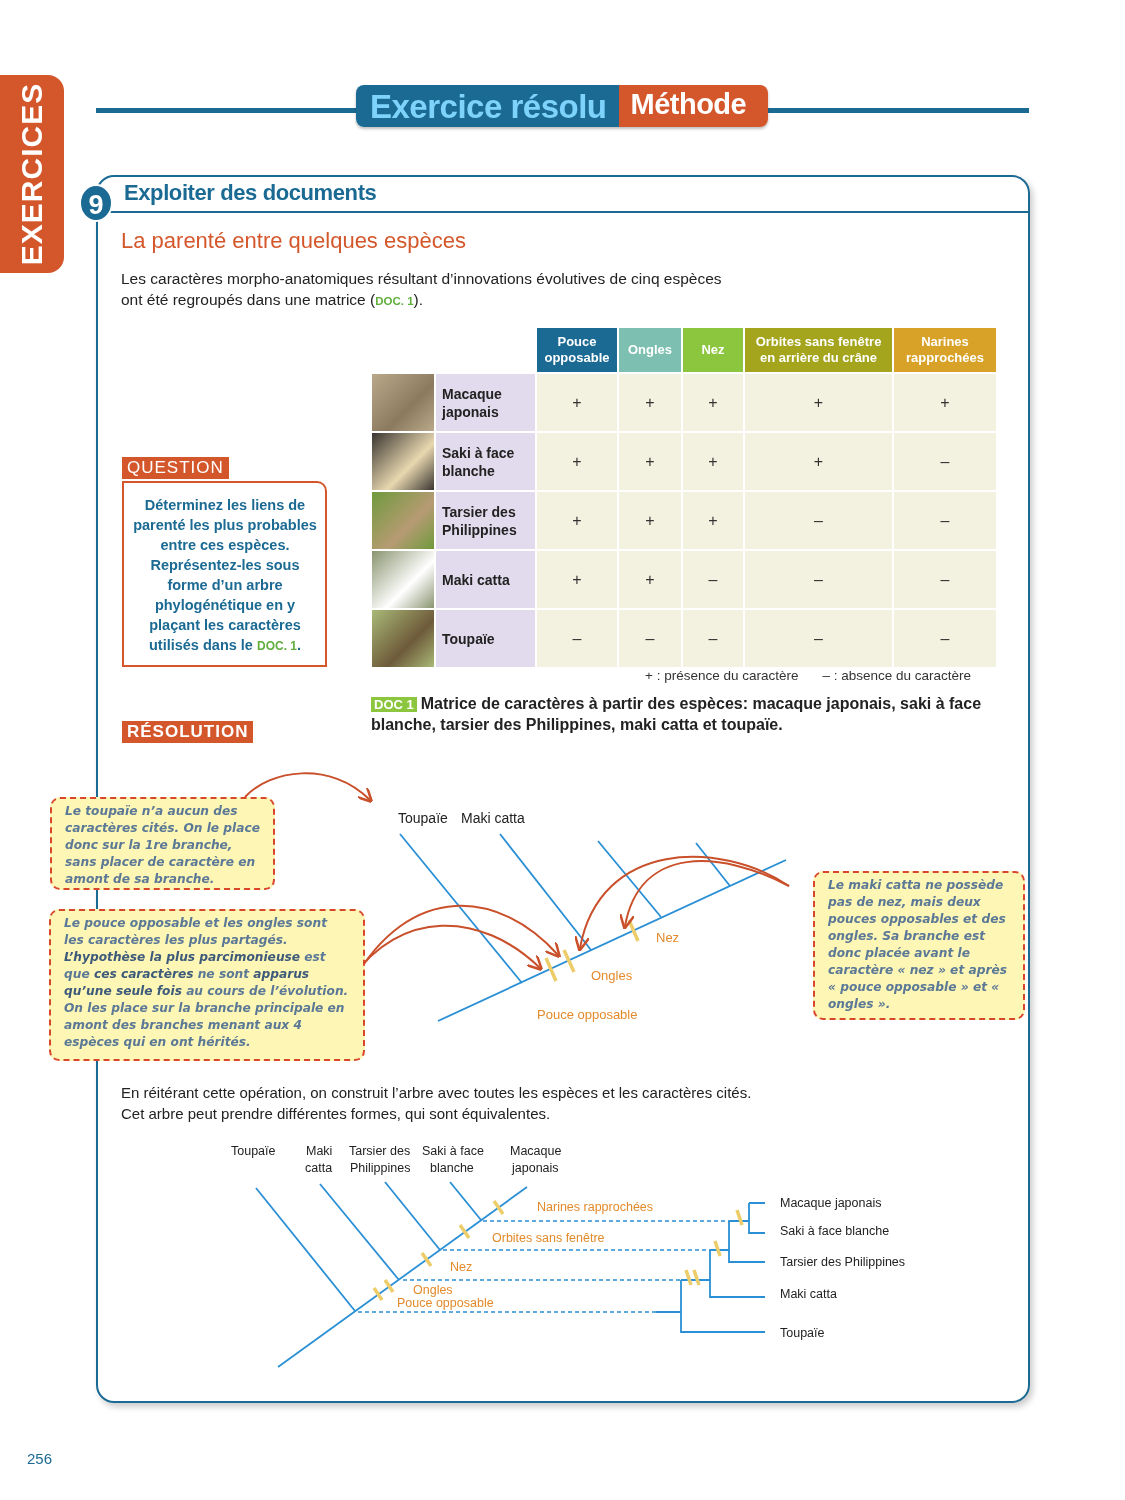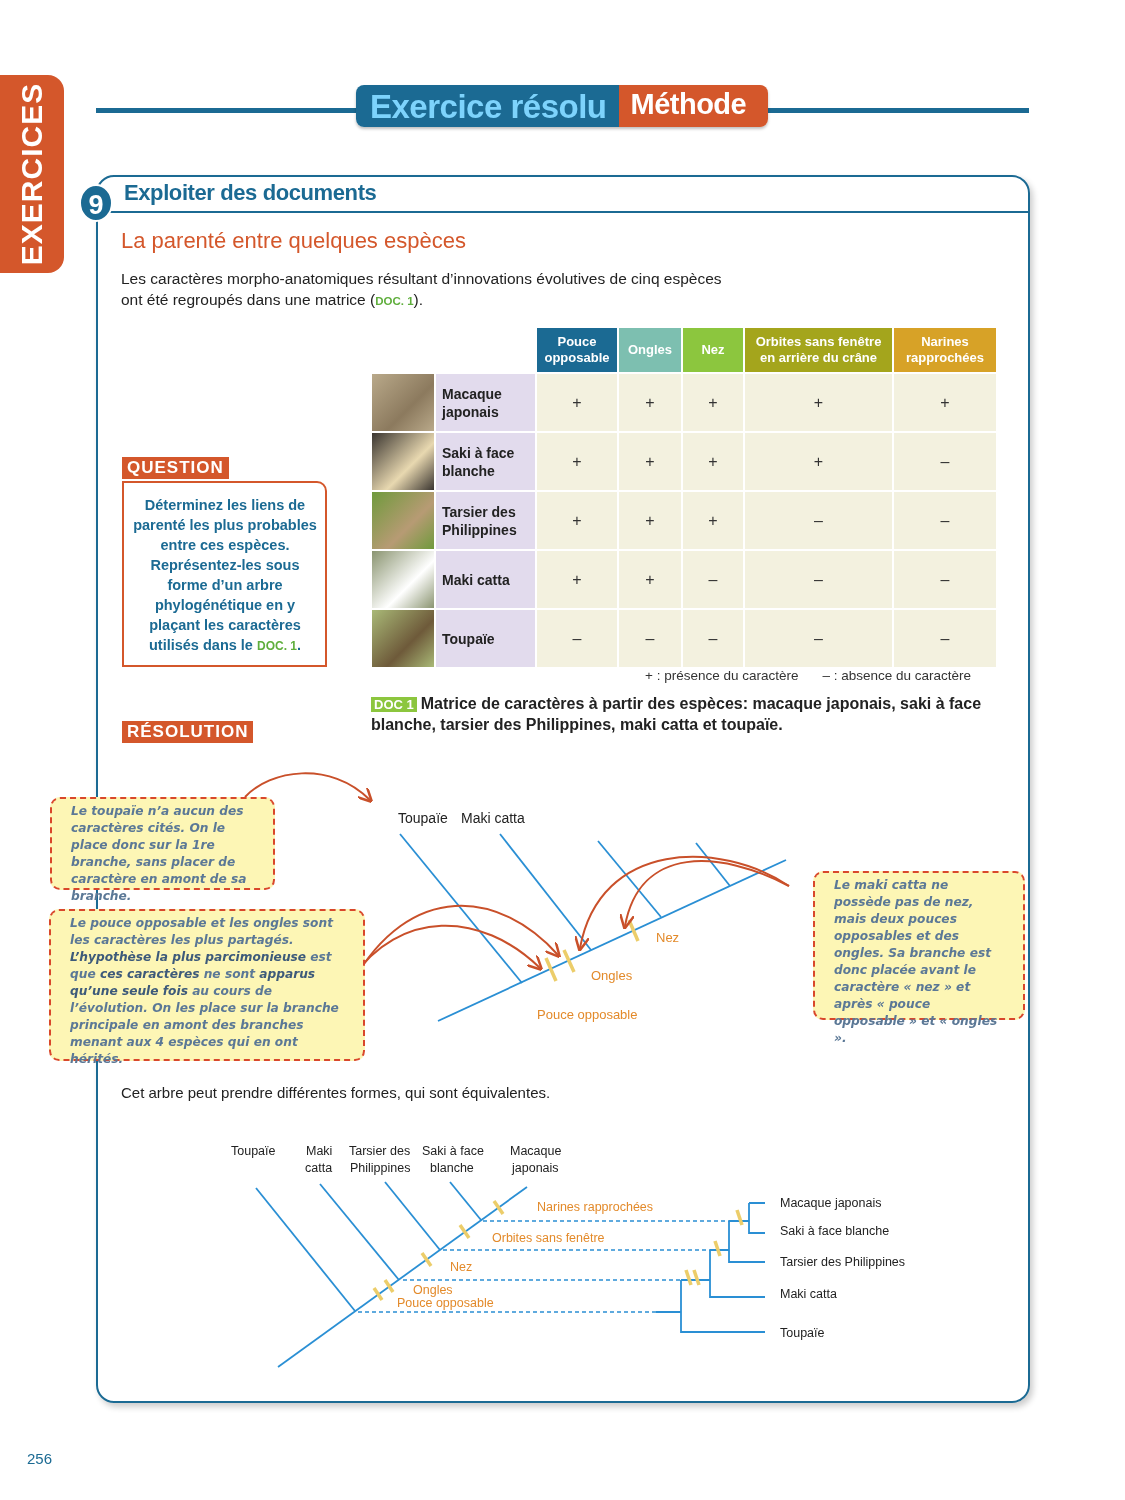--- a/index.html
+++ b/index.html
@@ -34,28 +34,28 @@
   .matrix td.name { background: #e2dbed; text-align: left; font-size: 14px; font-weight: bold; padding-left: 6px; width: 99px; line-height: 18px; color: #222; }
   .th-empty { background: transparent; }
   .photo-box { width: 62px; height: 57px; }
 
   .legend { position: absolute; left: 645px; top: 668px; font-size: 13.5px; color: #333; }
   .legend span { margin-left: 24px; }
   .doc-caption { position: absolute; left: 371px; top: 694px; width: 620px; font-size: 16px; font-weight: bold; line-height: 20px; color: #222; }
   .doc-tag { background: #8cc63e; color: #fff; font-size: 13px; padding: 0 3px; margin-right: 4px; }
 
   
-  .q-label { position: absolute; left: 122px; top: 457px; background: #d4572b; color: #fff; font-weight: bold; font-size: 17px; padding: 1px 5px; letter-spacing: 1px; }
+  .q-label { position: absolute; left: 122px; top: 457px; background: #d4572b; color: #fff; font-weight: normal; font-size: 17px; padding: 1px 5px; letter-spacing: 1px; }
   .q-box { position: absolute; left: 122px; top: 481px; width: 205px; height: 186px; border: 2px solid #d4572b; border-radius: 0 10px 0 0; padding: 12px 8px 0 9px; font-size: 14.5px; line-height: 20px; color: #1b6a93; font-weight: bold; text-align: center; }
   .q-box .doc-ref { font-size: 12px; }
 
   .r-label { position: absolute; left: 122px; top: 721px; background: #d4572b; color: #fff; font-weight: bold; font-size: 17px; padding: 1px 5px; letter-spacing: 1px; }
 
   
-  .callout { position: absolute; background: #fdf6b5; border: 2px dashed #d9472b; border-radius: 10px; font-style: italic; font-weight: bold; color: #5b7896; font-size: 13px; line-height: 17px; padding: 4px 19px; font-family: "DejaVu Sans", sans-serif; }
+  .callout { position: absolute; background: #fdf6b5; border: 2px dashed #d9472b; border-radius: 10px; font-style: italic; font-weight: bold; color: #5b7896; font-size: 13px; line-height: 17px; padding: 4px 13px; font-family: "DejaVu Sans", sans-serif; }
   .callout b { color: #3d5a7a; font-weight: 900; }
   .c1 { left: 50px; top: 797px; width: 225px; height: 93px; font-size: 12.2px; }
   .c2 { left: 49px; top: 909px; width: 316px; height: 152px; font-size: 12.2px; }
   .c3 { left: 789px; top: 871px; width: 212px; height: 149px; font-size: 12.2px; margin-left: 24px; }
 
   .para2 { position: absolute; left: 121px; top: 1082px; width: 720px; font-size: 15px; line-height: 21px; color: #222; }
 
   svg text { font-family: "Liberation Sans", sans-serif; }
   .page-num { position: absolute; left: 27px; top: 1450px; font-size: 15px; color: #1b6a93; }
 </style>
@@ -242,16 +242,17 @@
   <text x="780" y="1266" font-size="12.5" fill="#222">Tarsier des Philippines</text>
   <text x="780" y="1298" font-size="12.5" fill="#222">Maki catta</text>
   <text x="780" y="1337" font-size="12.5" fill="#222">Toupaïe</text>
 </svg>
 
 <div class="callout c1">Le toupaïe n’a aucun des caractères cités. On le place donc sur la 1re branche, sans placer de caractère en amont de sa branche.</div>
 <div class="callout c2"><span>Le pouce opposable et les ongles sont les caractères les plus partagés. </span><b>L’hypothèse la plus parcimonieuse</b><span> est que </span><b>ces caractères</b><span> ne sont </span><b>apparus qu’une seule fois</b><span> au cours de l’évolution. On les place sur la branche principale en amont des branches menant aux 4 espèces qui en ont hérités.</span></div>
 <div class="callout c3">Le maki catta ne possède pas de nez, mais deux pouces opposables et des ongles. Sa branche est donc placée avant le caractère « nez » et après « pouce opposable » et « ongles ».</div>
 
 <div class="para2">
+  <div>En réitérant cette opération, on construit l’arbre avec toutes les espèces et les caractères cités.</div>
   <div>Cet arbre peut prendre différentes formes, qui sont équivalentes.</div>
 </div>
 
 <div class="page-num">256</div>
 
 </body></html>

